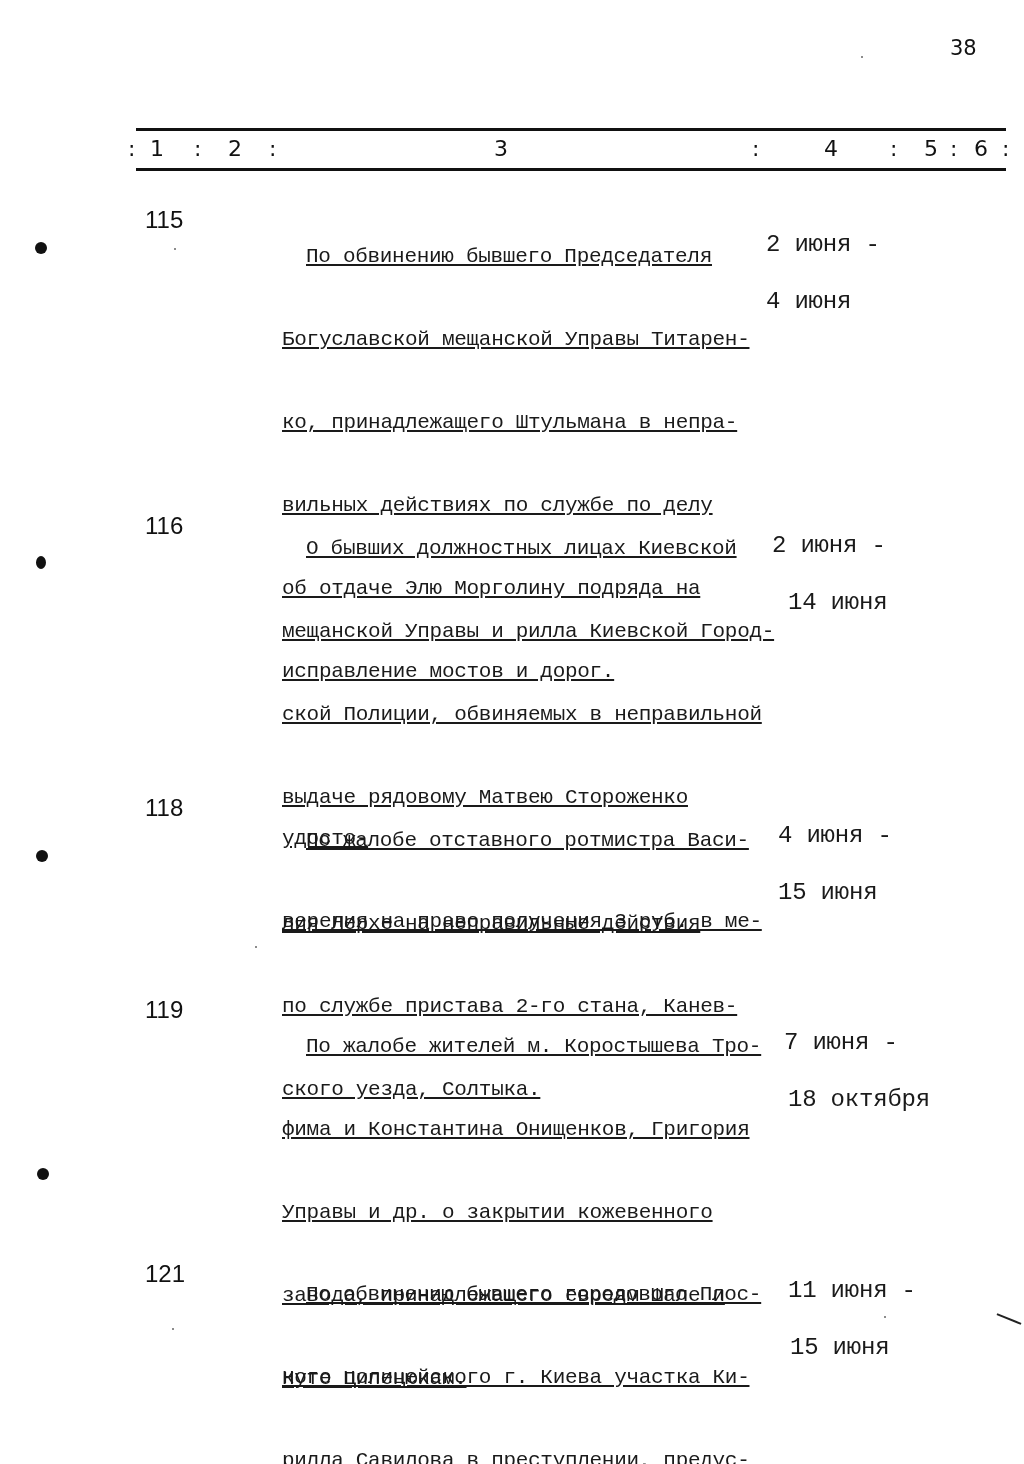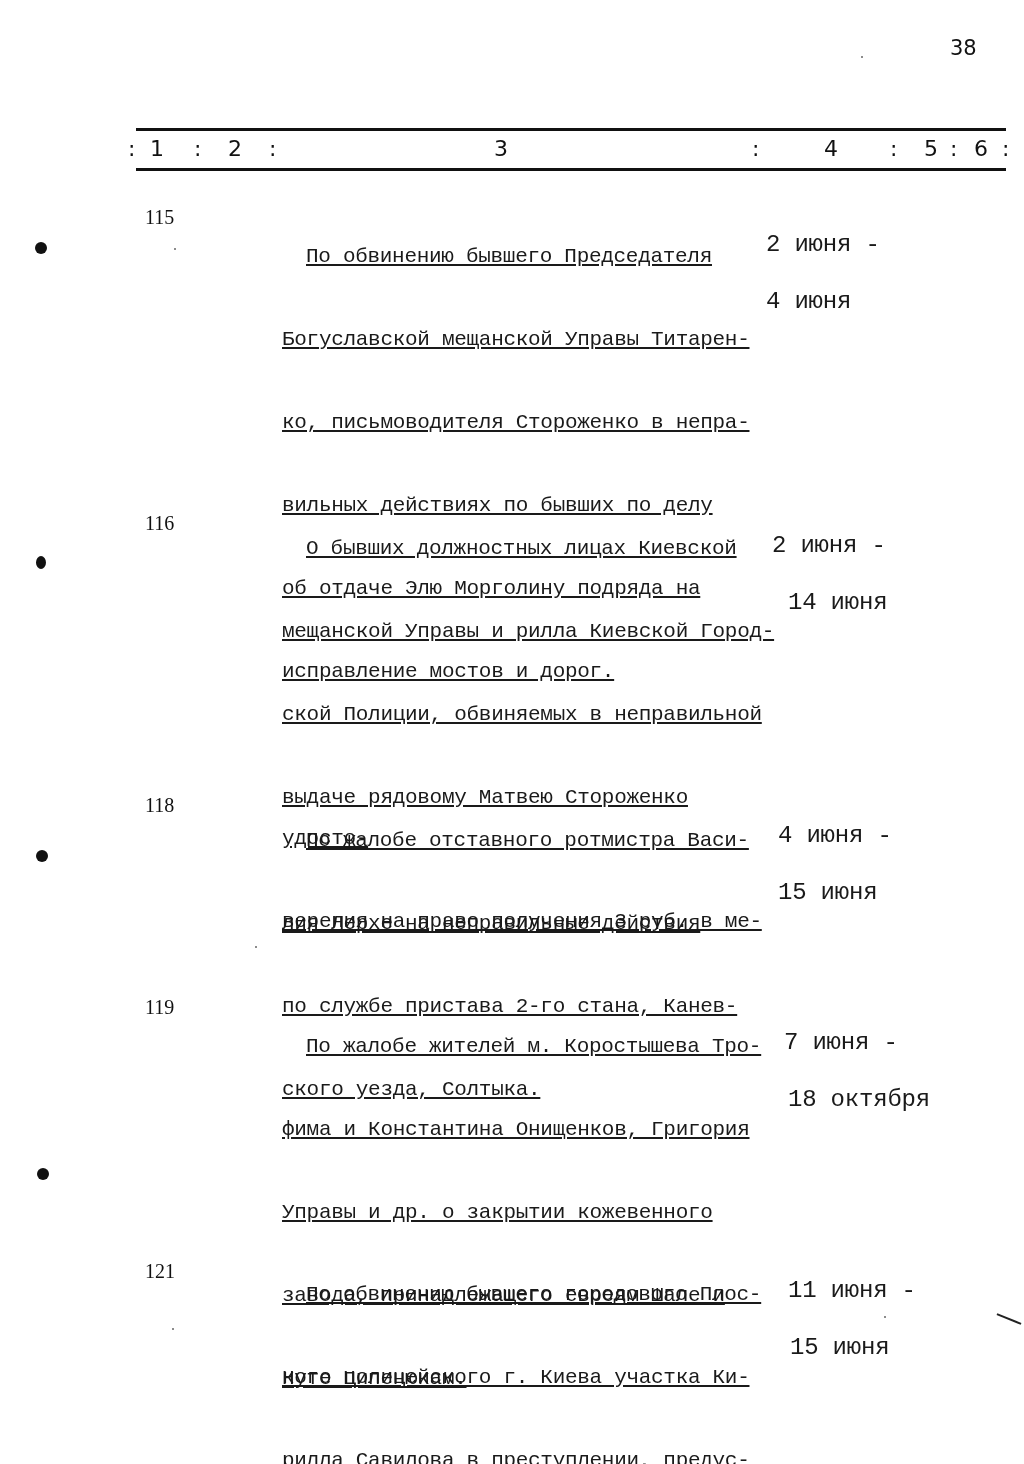--- a/index.html
+++ b/index.html
@@ -16,21 +16,21 @@
   .rule.top { top: 128px; height: 3px; }
   .rule.bottom { top: 168px; height: 3px; }
   .header-row {
     position: absolute; top: 136px; left: 124px; width: 900px; height: 30px;
     font-family: "DejaVu Sans", sans-serif; font-size: 22px; color: #111;
   }
   .header-row span { position: absolute; top: 0; }
   .entry { position: absolute; left: 0; width: 1024px; }
   .entry-number {
     position: absolute; left: 145px;
-    font-family: Liberation Serif, serif; font-size: 20px; color: #111;
+    font-family: Liberation Sans, sans-serif; font-size: 24px; color: #111;
   }
   .entry-text {
     position: absolute; left: 282px; width: 500px;
     font-size: 21px; line-height: 41.5px; white-space: pre-line;
     letter-spacing: -0.3px;
     text-decoration: underline;
   }
   .entry-text .first { padding-left: 24px; }
   .entry-dates {
     position: absolute; font-size: 24px; line-height: 19px; white-space: pre;
@@ -64,22 +64,22 @@
     <span style="left:850px">6</span>
     <span style="left:878px">:</span>
   </div>
   <div class="rule bottom"></div>
 
   <div class="entry">
     <div class="entry-number" style="top:206px">115</div>
     <div class="entry-text" style="top:194px">
       <div class="first">По обвинению бывшего Председателя</div>
       <div>Богуславской мещанской Управы Титарен-</div>
-      <div>ко, письмоводителя Стороженко в непра-</div>
-      <div>вильных действиях по бывших по делу</div>
+      <div>ко, принадлежащего Штульмана в непра-</div>
+      <div>вильных действиях по службе по делу</div>
       <div>об отдаче Элю Морголину подряда на</div>
       <div>исправление мостов и дорог.</div>
     </div>
     <div class="entry-dates" style="left:766px;top:197px">
       <div>2 июня -</div>
       <div>4 июня</div>
     </div>
   </div>
 
   <div class="entry">

